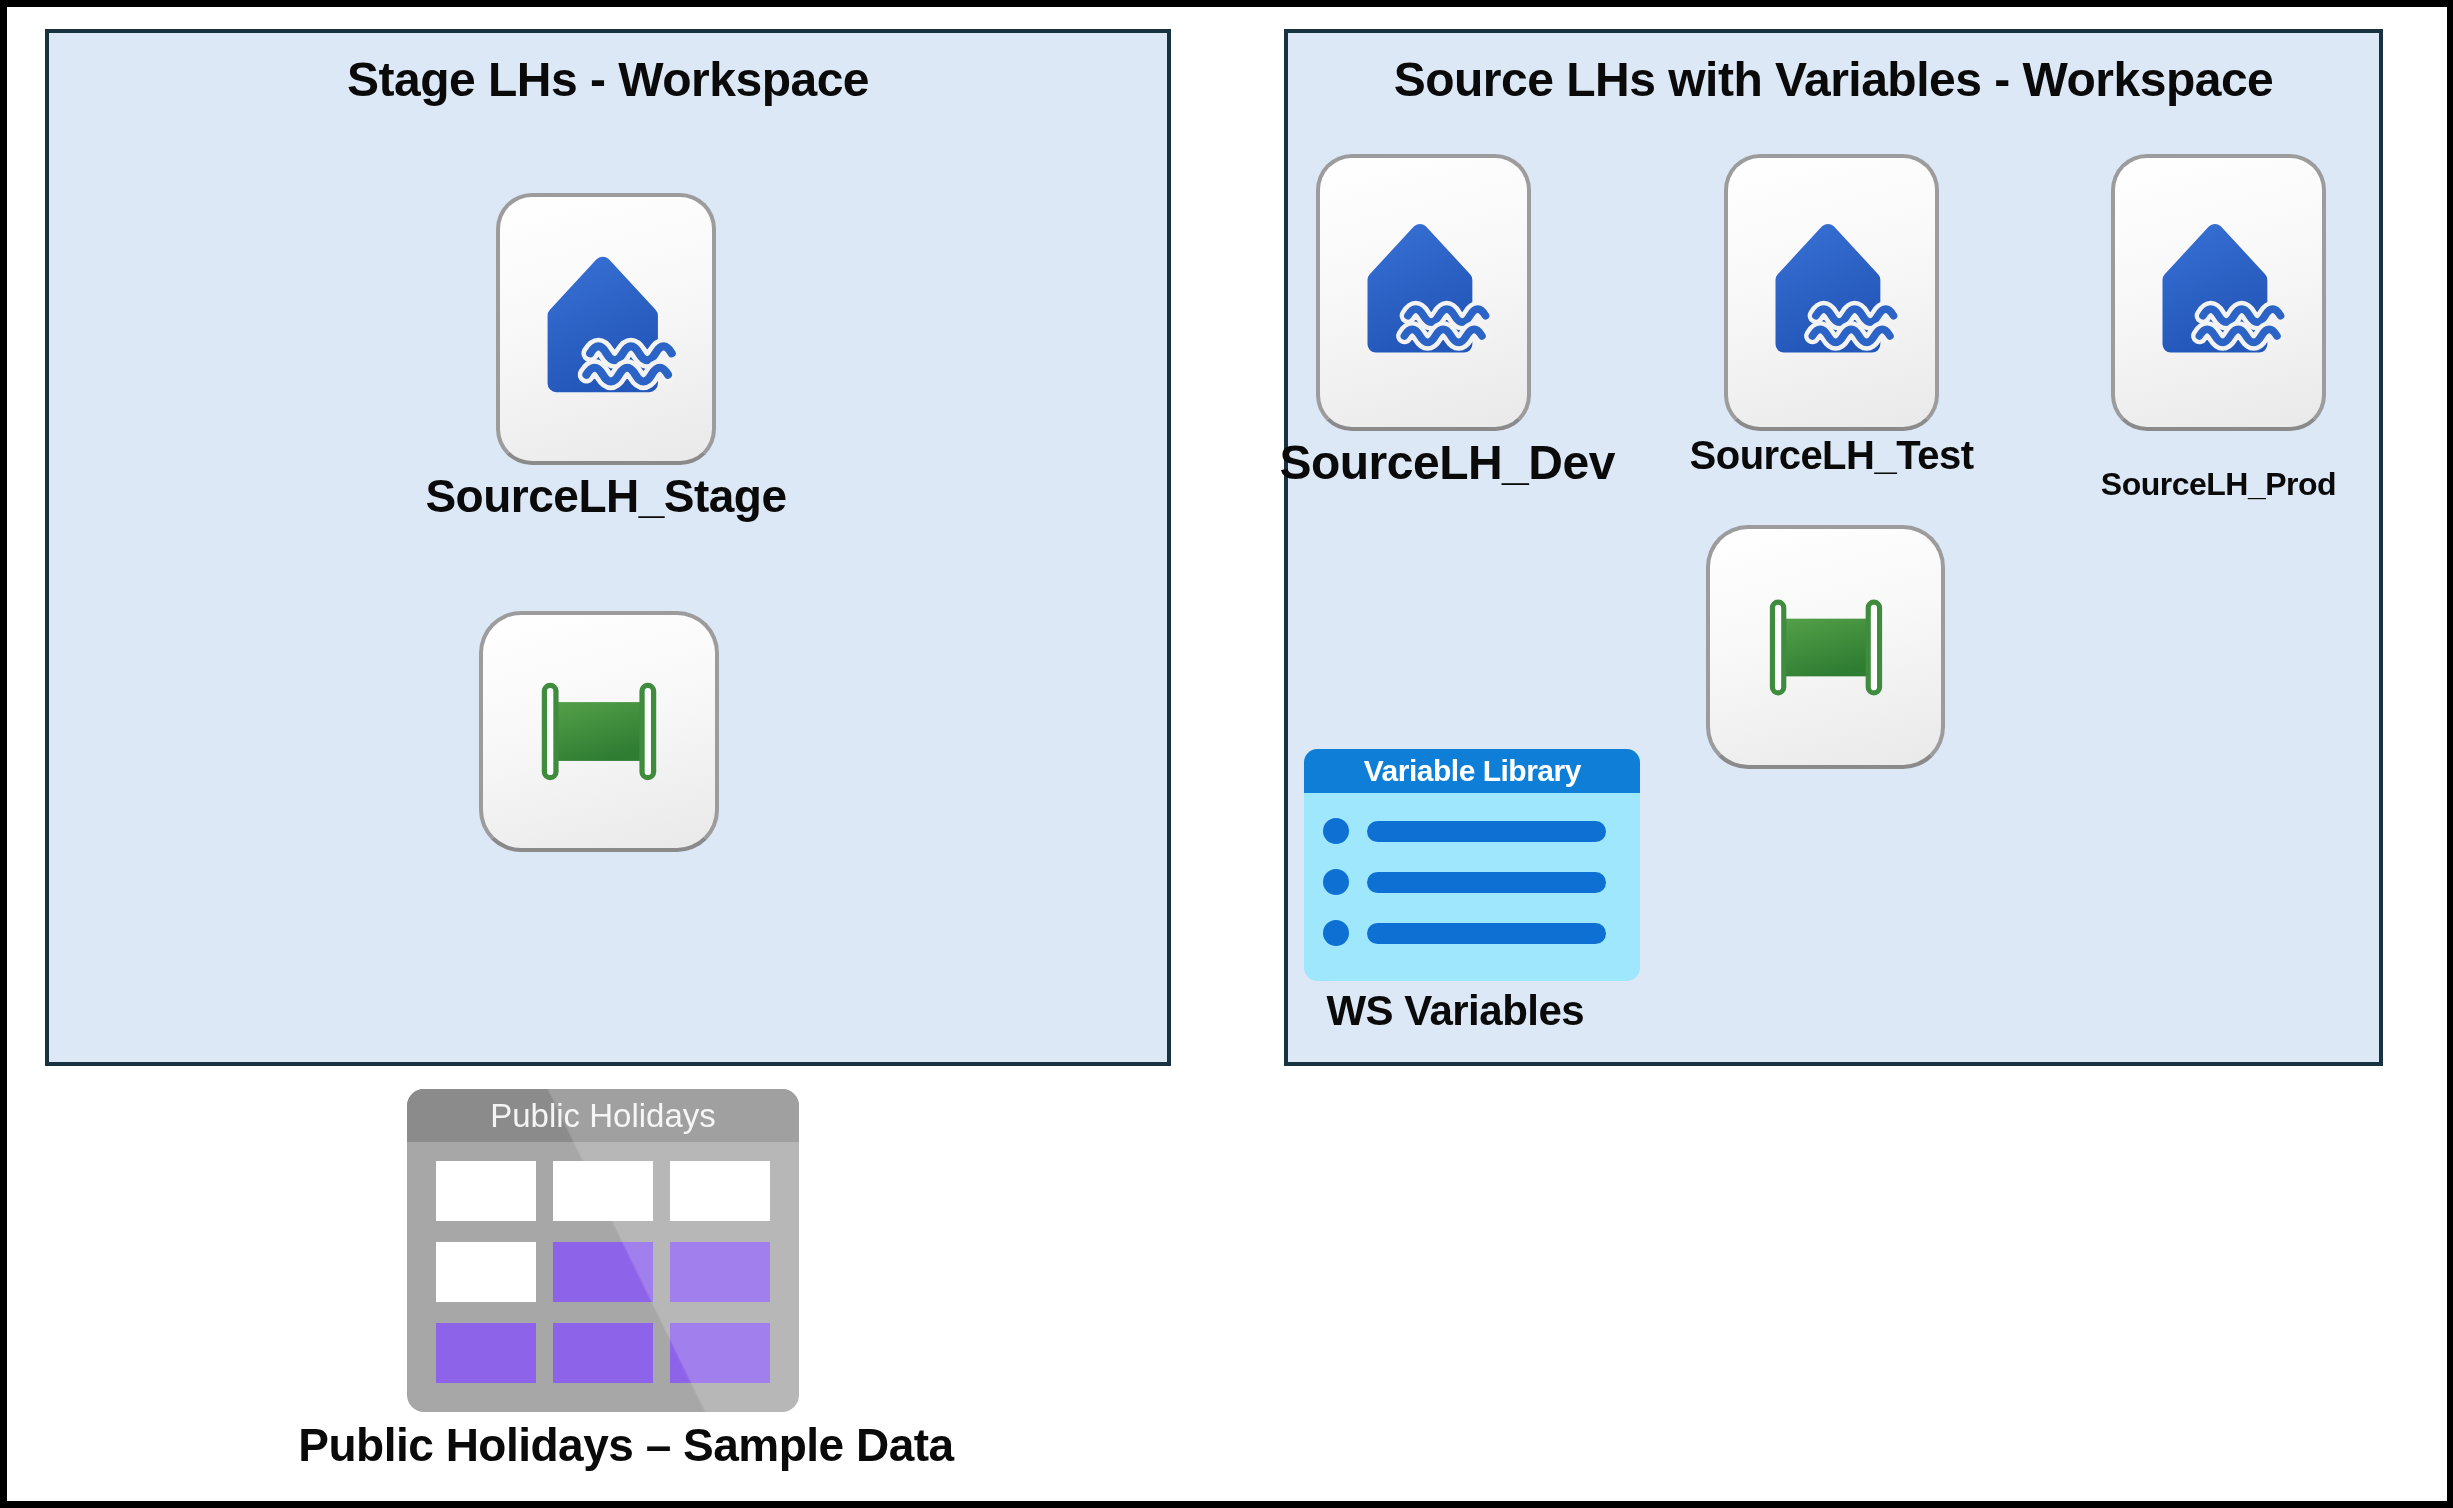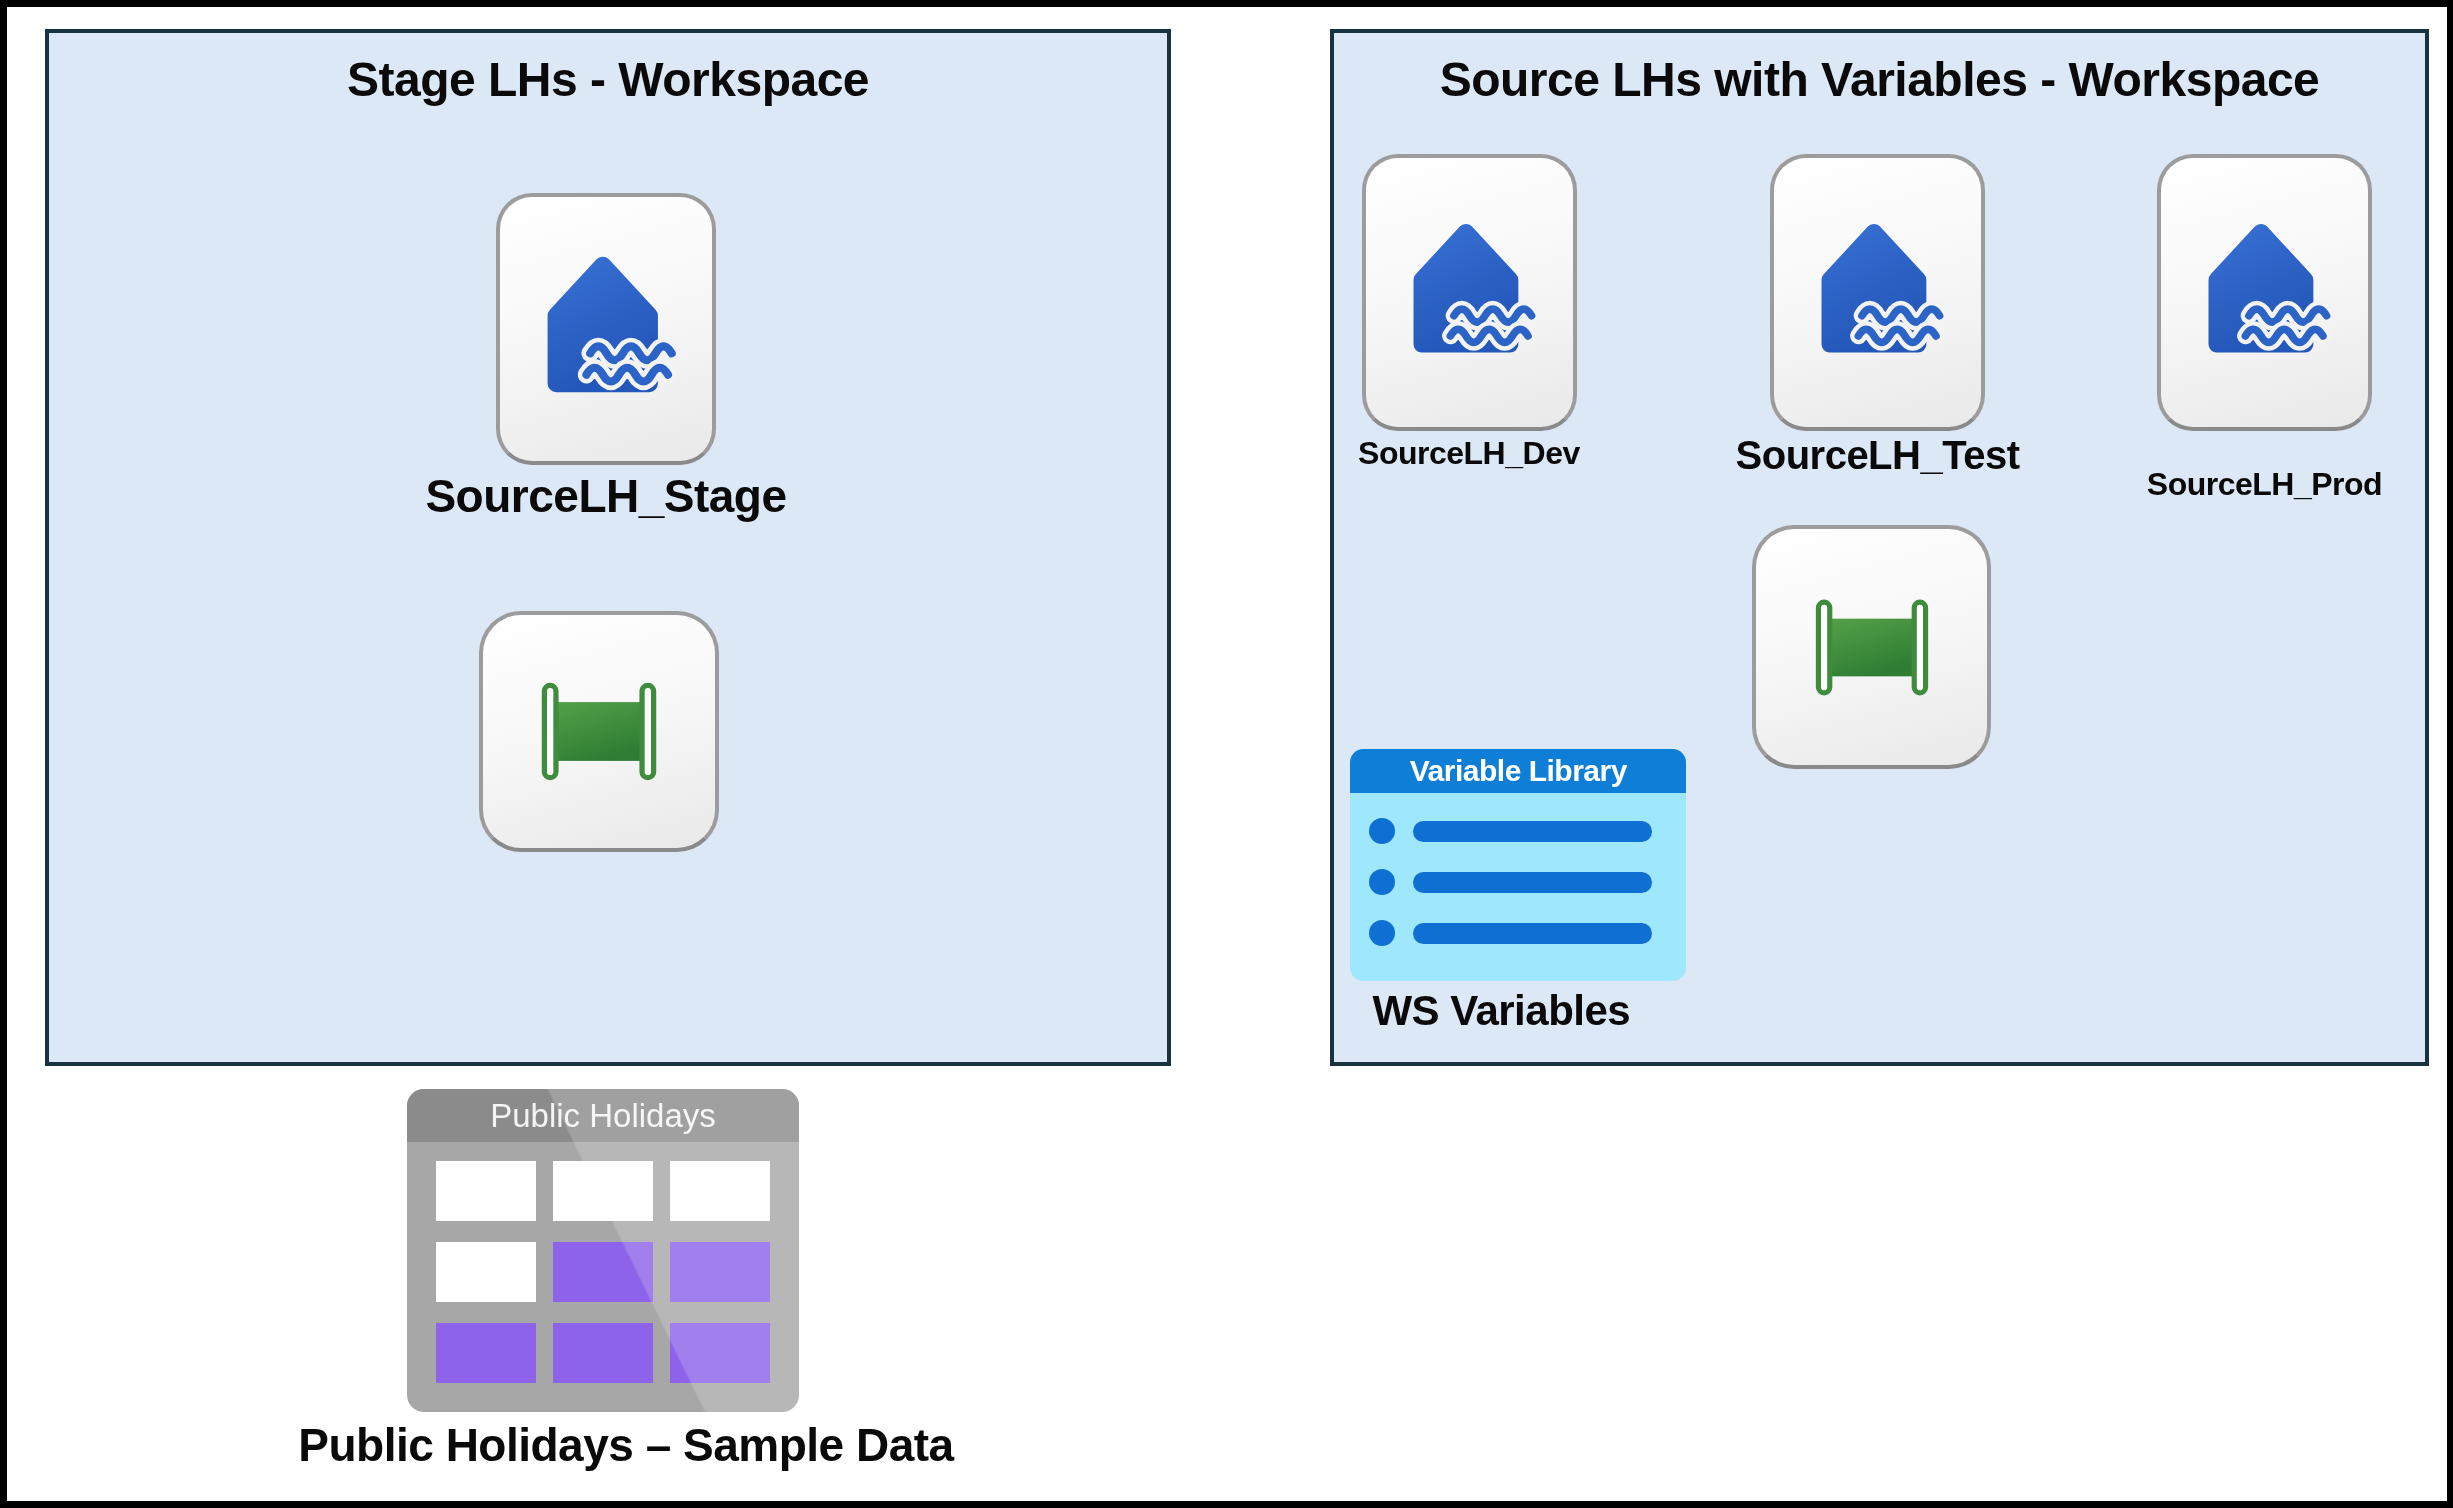--- a/index.html
+++ b/index.html
@@ -99,29 +99,29 @@
     </div>
     <p class="item-label" style="left:366px;top:436px;width:382px;font-size:46px;">SourceLH_Stage</p>
 
     <div class="card square" style="left:430px;top:578px;width:240px;height:241px;">
       <svg width="126" height="105" viewBox="0 0 120 100">
           <use href="#pipeline-sym"></use>
         </svg>
     </div>
   </section>
 
-  <section class="ws-box" style="left:1323px;top:22px;width:1099px;height:1037px;">
+  <section class="ws-box" style="left:1277px;top:22px;width:1099px;height:1037px;">
     <h2 class="ws-title">Source LHs with Variables - Workspace</h2>
 
     <div class="card portrait" style="left:28px;top:121px;width:215px;height:277px;">
       <svg width="143" height="156" viewBox="0 0 120 130">
           <use href="#lakehouse-sym"></use>
         </svg>
     </div>
-    <p class="item-label" style="left:-8.6px;top:402px;width:287px;font-size:32px;">SourceLH_Dev</p>
+    <p class="item-label" style="left:-8.6px;top:402px;width:287px;font-size:48px;">SourceLH_Dev</p>
 
     <div class="card portrait" style="left:436px;top:121px;width:215px;height:277px;">
       <svg width="143" height="156" viewBox="0 0 120 130">
           <use href="#lakehouse-sym"></use>
         </svg>
     </div>
     <p class="item-label" style="left:400px;top:400px;width:287px;font-size:40px;">SourceLH_Test</p>
 
     <div class="card portrait" style="left:823px;top:121px;width:215px;height:277px;">
       <svg width="143" height="156" viewBox="0 0 120 130">

